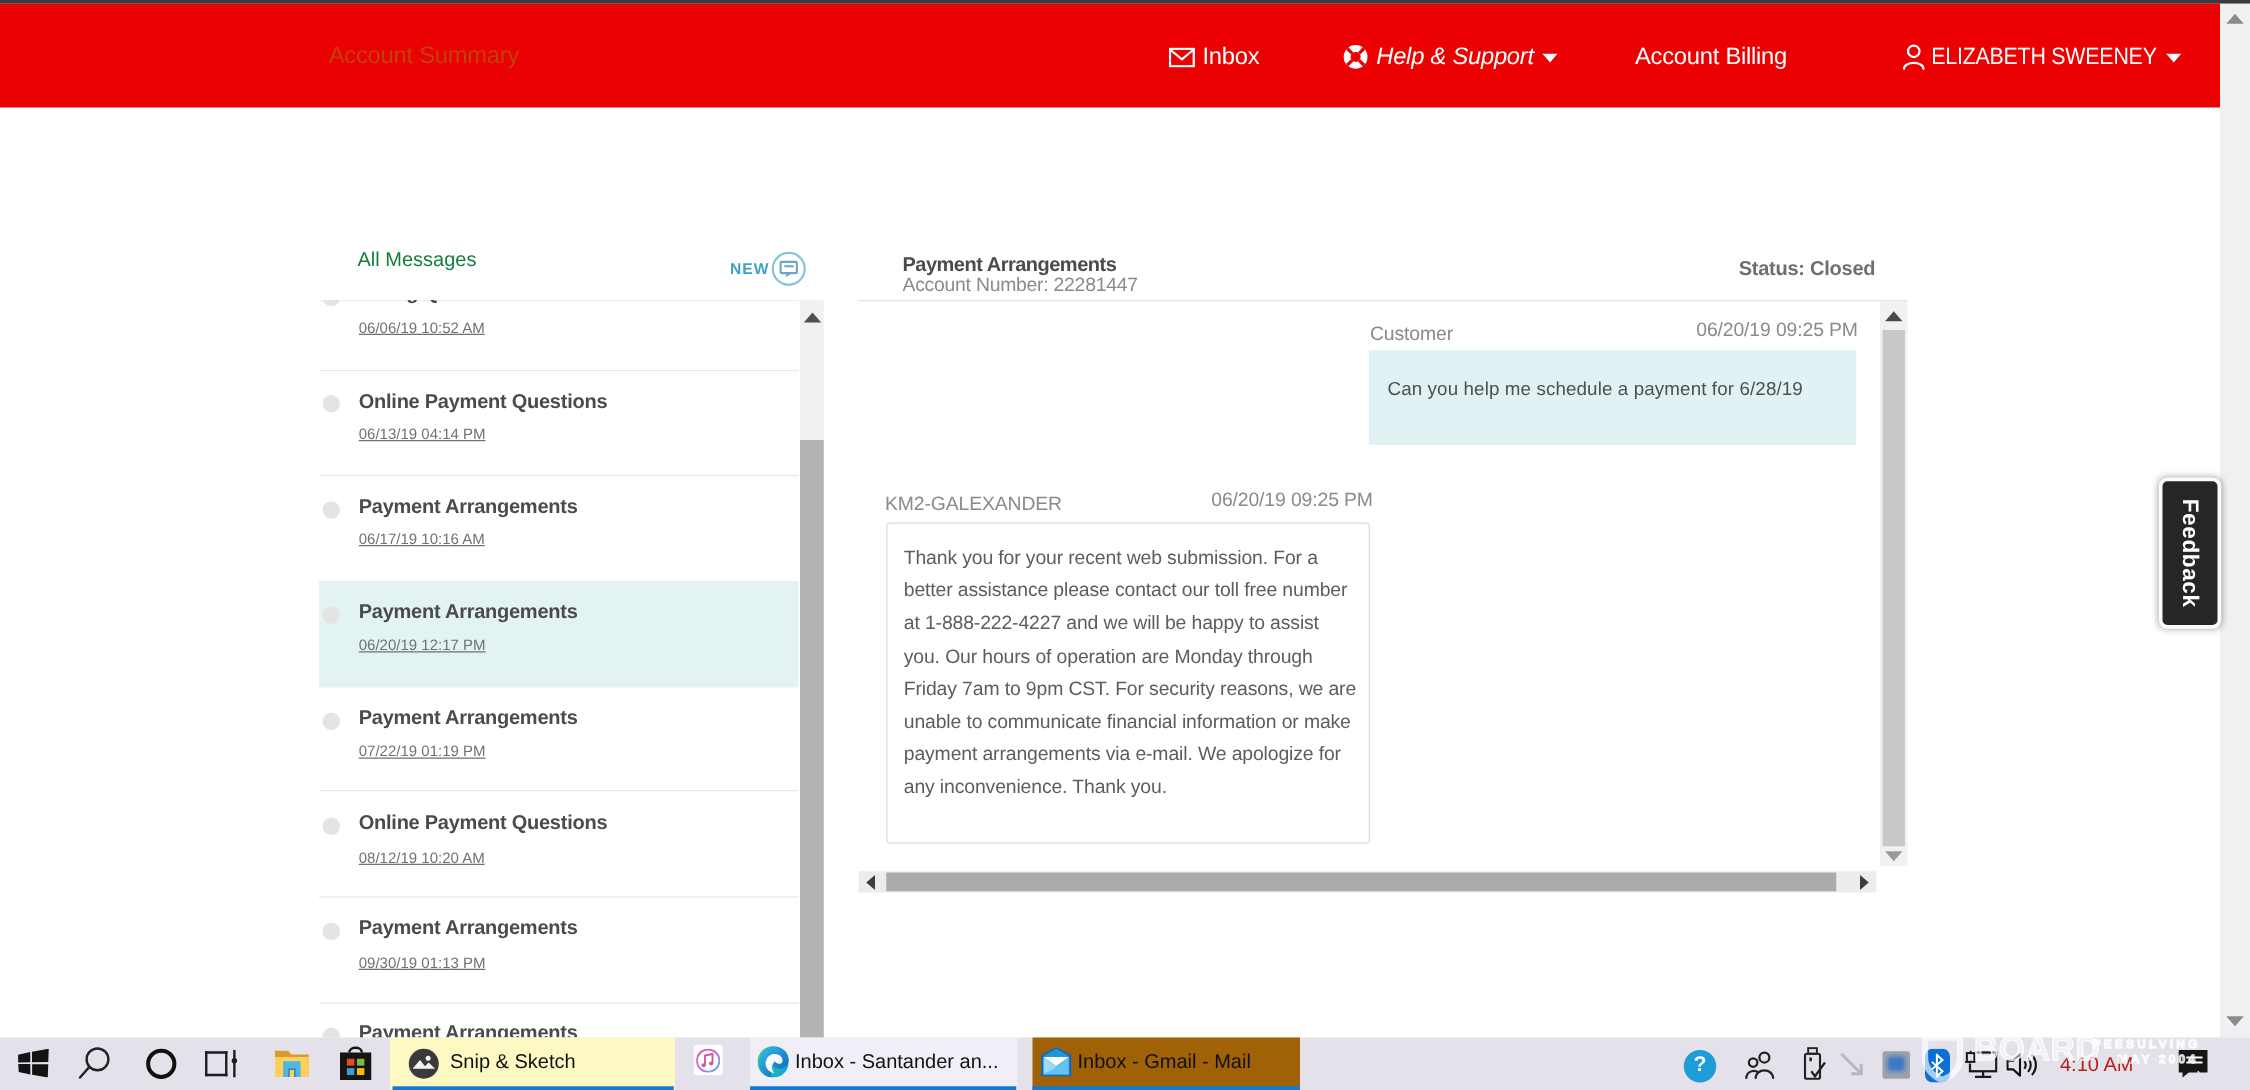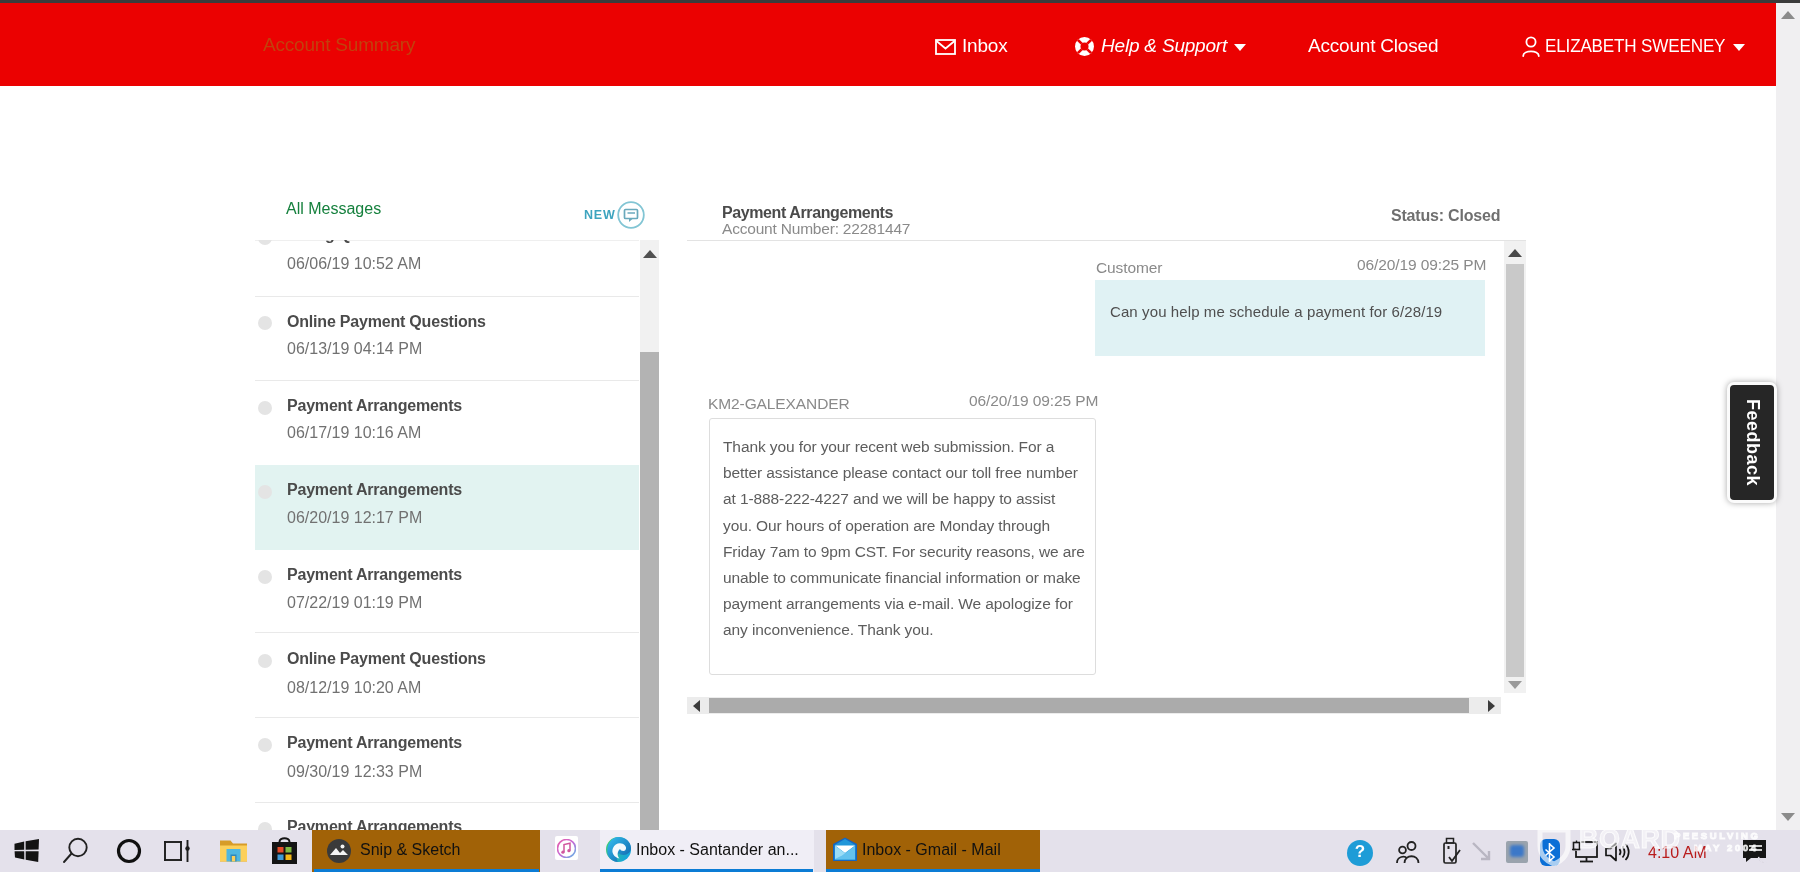--- a/index.html
+++ b/index.html
@@ -21,21 +21,21 @@
   .arrow-up { width:0;height:0;border-left:7px solid transparent;border-right:7px solid transparent;
     border-bottom:8px solid #8b8b8b; }
   .arrow-down { width:0;height:0;border-left:7px solid transparent;border-right:7px solid transparent;
     border-top:8px solid #8b8b8b; }
 
   
   #allmsg { left:286px; top:200px; font-size:16px; color:#15803d; }
   #newlbl { left:584px; top:208px; font-size:12.5px; font-weight:bold; color:#3da4bf; letter-spacing:0.8px;}
   #listvp { left:255px; top:240px; width:384px; height:590px; overflow:hidden; }
   .mi-title { position:absolute; left:32px; font-size:16px; font-weight:bold; color:#4b4b4b; letter-spacing:-0.2px; }
-  .mi-date  { position:absolute; left:32px; font-size:16px; color:#717171; }
+  .mi-date  { position:absolute; left:32px; font-size:12px; color:#717171;text-decoration:underline; }
   .mi-dot   { position:absolute; left:3px; width:14px; height:14px; border-radius:50%; background:#e4e4e4; }
   .mi-sep   { position:absolute; left:0px; width:384px; height:1px; background:#e9e9e9; }
   #lscroll { left:640px; top:240px; width:19px; height:590px; background:#f1f1f1; }
   #lthumb { position:absolute; left:0px; top:112px; width:19px; height:482px; background:#b3b3b3; }
 
   
   .chat-h1 { left:722px; top:204px; font-size:16px; font-weight:bold; color:#4b4b4b; letter-spacing:-0.4px; }
   .chat-h2 { left:722px; top:220px; font-size:15.5px; color:#8a8a8a; letter-spacing:-0.2px; }
   #status  { left:1391px; top:207px; font-size:16px; font-weight:bold; color:#6f6f6f; letter-spacing:-0.2px; }
   #chattop { left:687px; top:240px; width:839px; height:1px; background:#e3e3e3; }
@@ -89,21 +89,21 @@
     <svg width="21" height="21" viewBox="0 0 21 21" style="vertical-align:-4px; margin-right:6px;">
       <circle cx="10.5" cy="10.5" r="9.5" fill="#fff"></circle>
       <circle cx="10.5" cy="10.5" r="4" fill="#eb0101"></circle>
       <g stroke="#eb0101" stroke-width="2.6">
         <line x1="3.8" y1="3.8" x2="7.7" y2="7.7"></line>
         <line x1="17.2" y1="3.8" x2="13.3" y2="7.7"></line>
         <line x1="3.8" y1="17.2" x2="7.7" y2="13.3"></line>
         <line x1="17.2" y1="17.2" x2="13.3" y2="13.3"></line>
       </g>
     </svg><span style="vertical-align:1px;font-style:italic;">Help &amp; Support</span><span class="caret"></span></div>
-  <div class="abs navitem" style="left:1308px;">Account Closed</div>
+  <div class="abs navitem" style="left:1308px;">Account Billing</div>
   <div class="abs navitem" style="left:1522px;" id="nav-user">
     <svg width="18" height="21" viewBox="0 0 18 21" style="vertical-align:-4px; margin-right:5px;">
       <circle cx="9" cy="6" r="4.6" fill="none" stroke="#fff" stroke-width="1.8"></circle>
       <path d="M1.2 20 C1.2 13.8 16.8 13.8 16.8 20" fill="none" stroke="#fff" stroke-width="1.8" stroke-linecap="round"></path>
     </svg><span style="vertical-align:1px; display:inline-block; transform:scaleX(0.9); transform-origin:0 50%;">ELIZABETH SWEENEY</span><span class="caret" style="margin-left:-12px;"></span></div>
 
   <div id="bscroll" class="abs">
     <div class="arrow-up" style="position:absolute;left:5px;top:8px;"></div>
 
     <div class="arrow-down" style="position:absolute;left:5px;top:810px;"></div>
@@ -146,21 +146,21 @@
     <div class="mi-date" style="top:354px;">07/22/19 01:19 PM</div>
     <div class="mi-sep" style="top:392px;"></div>
 
     <div class="mi-dot" style="top:414px;"></div>
     <div class="mi-title" style="top:410px;">Online Payment Questions</div>
     <div class="mi-date" style="top:439px;">08/12/19 10:20 AM</div>
     <div class="mi-sep" style="top:477px;"></div>
 
     <div class="mi-dot" style="top:498px;"></div>
     <div class="mi-title" style="top:494px;">Payment Arrangements</div>
-    <div class="mi-date" style="top:523px;">09/30/19 12:33 PM</div>
+    <div class="mi-date" style="top:523px;">09/30/19 01:13 PM</div>
     <div class="mi-sep" style="top:562px;"></div>
 
     <div class="mi-dot" style="top:582px;"></div>
     <div class="mi-title" style="top:578px;">Payment Arrangements</div>
   </div>
   <div id="lscroll" class="abs">
       <div id="lthumb"></div>
     <div class="arrow-up" style="position:absolute;left:2.5px;top:10px;border-bottom-color:#505050;"></div>
   </div>
 
@@ -237,21 +237,21 @@
 
     <svg class="abs" style="left:271px; top:6px;" width="27" height="29" viewBox="0 0 27 29">
       <path d="M8.5 6 C8.5 1 18.5 1 18.5 6" fill="none" stroke="#141414" stroke-width="2"></path>
       <rect x="1" y="6" width="25" height="22" fill="#141414"></rect>
       <rect x="6.5" y="11" width="6" height="5.5" fill="#e54b27"></rect>
       <rect x="14.5" y="11" width="6" height="5.5" fill="#7eb842"></rect>
       <rect x="6.5" y="18.5" width="6" height="5.5" fill="#3d9ad6"></rect>
       <rect x="14.5" y="18.5" width="6" height="5.5" fill="#f5b816"></rect>
     </svg>
 
-    <div class="tbtn" style="left:312px; width:228px; background:#a16207;">
+    <div class="tbtn" style="left:312px; width:228px; background:#fef9c3;">
       <svg class="abs" style="left:14px; top:8px;" width="26" height="26" viewBox="0 0 26 26">
         <circle cx="13" cy="13" r="12" fill="#3a3a3a"></circle>
         <path d="M4 17 L10 10 L14 15 L17 12 L22 17 Z" fill="#f3f3f3"></path>
         <circle cx="16.5" cy="8.5" r="2" fill="#f3f3f3"></circle>
       </svg>
       <div class="tb-text" style="left:48px;">Snip &amp; Sketch</div>
       <div class="ul" style="left:2px; width:225px;"></div>
     </div>
 
     <div class="abs" style="left:555px; top:6px; width:23px; height:24px; background:#fff; border-radius:2px;">

